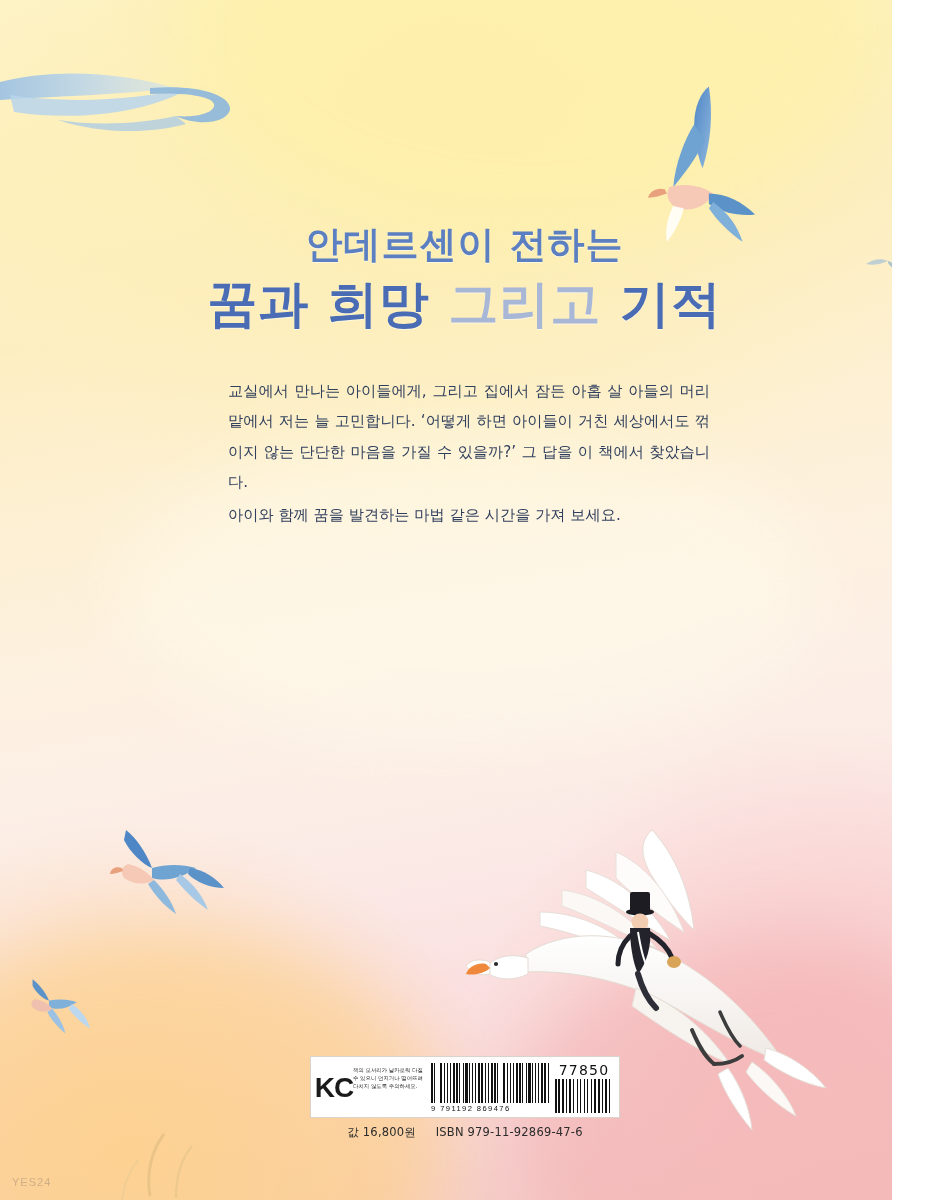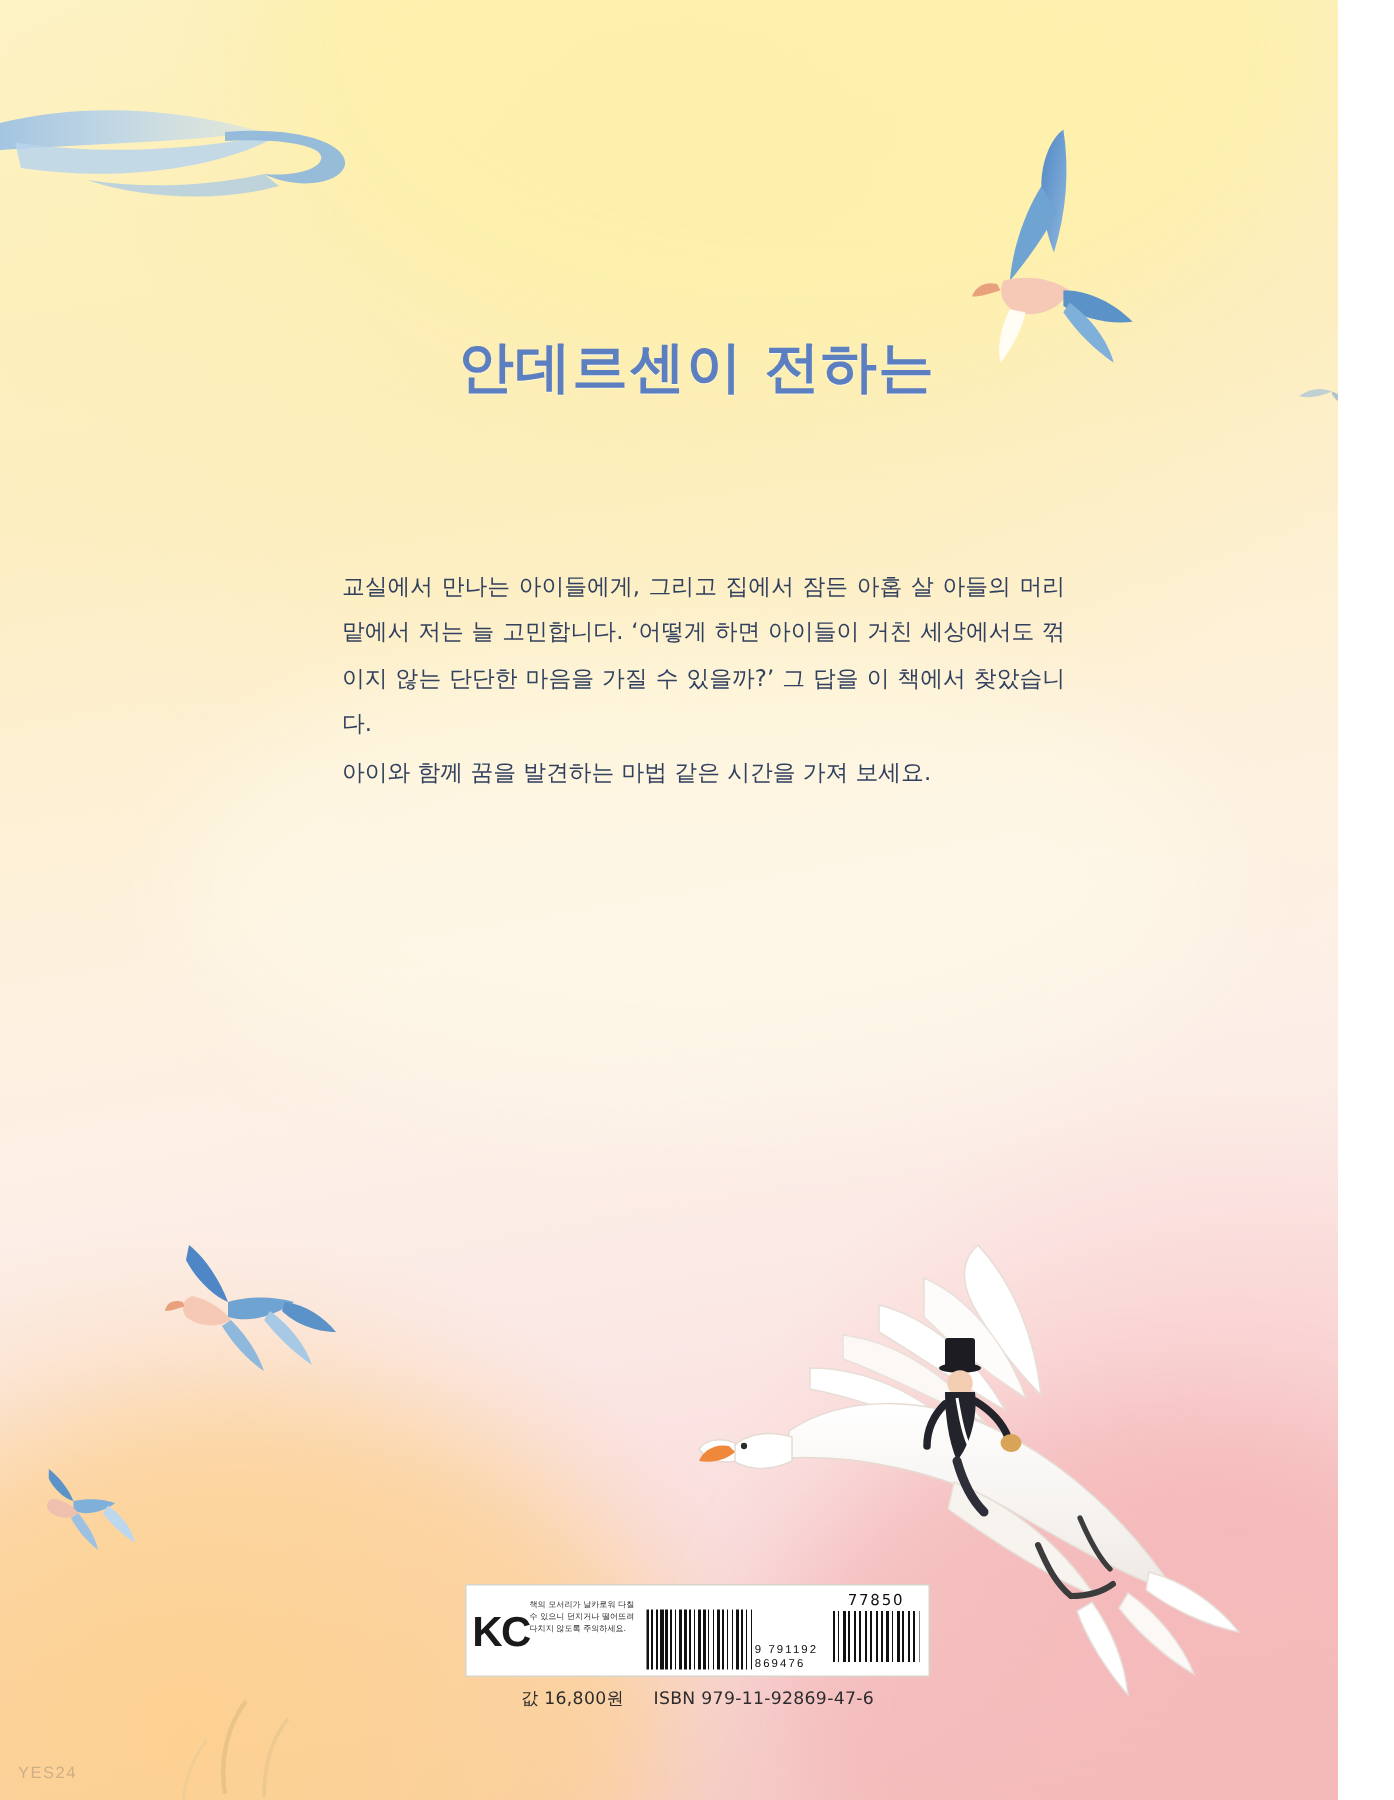--- a/index.html
+++ b/index.html
@@ -165,22 +165,23 @@
     width: 78px;
     font-size: 5.4px;
     line-height: 1.5;
     color: #2a2a2a;
     padding: 4px 3px 0 2px;
     box-sizing: border-box;
   }
   .ean {
     flex: 1;
     display: flex;
+    flex-direction: column;
     justify-content: flex-end;
-    align-items: flex-end;
+    align-items: flex-start;
     padding-left: 2px;
   }
   .ean-bars {
     width: 100%;
     height: 40px;
     background:
       repeating-linear-gradient(90deg,
         #111 0px, #111 1.6px,
         #fff 1.6px, #fff 3.2px,
         #111 3.2px, #111 4.2px,
@@ -199,21 +200,21 @@
   }
   .addon {
     width: 58px;
     display: flex;
     flex-direction: column;
     justify-content: flex-start;
     align-items: center;
     margin-left: 4px;
   }
   .addon-digits {
-    font-size: 10px;
+    font-size: 14px;
     letter-spacing: 1.2px;
     color: #111;
     margin-bottom: 1px;
   }
   .addon-bars {
     width: 100%;
     height: 34px;
     background:
       repeating-linear-gradient(90deg,
         #111 0px, #111 1.5px,
@@ -352,20 +353,25 @@
 
     <g opacity="0.5">
       <path d="M150 1196 C 146 1172, 152 1150, 164 1134" stroke="#d8b77e" stroke-width="3" fill="none"></path>
       <path d="M176 1198 C 176 1176, 182 1158, 192 1146" stroke="#e0c38c" stroke-width="2.6" fill="none"></path>
       <path d="M122 1200 C 124 1184, 130 1170, 138 1160" stroke="#e6cb98" stroke-width="2.2" fill="none"></path>
     </g>
   </svg>
 
   <div class="title-block">
     <div class="title-line1">안데르센이 전하는</div>
+    <div class="title-line2">
+      <span class="accent-strong">꿈과 희망</span>
+      <span class="accent-soft">그리고</span>
+      <span class="accent-strong">기적</span>
+    </div>
   </div>
 
   <div class="blurb">
     <p>교실에서 만나는 아이들에게, 그리고 집에서 잠든 아홉 살 아들의 머리맡에서 저는 늘 고민합니다. ‘어떻게 하면 아이들이 거친 세상에서도 꺾이지 않는 단단한 마음을 가질 수 있을까?’ 그 답을 이 책에서 찾았습니다.</p>
     <p>아이와 함께 꿈을 발견하는 마법 같은 시간을 가져 보세요.</p>
   </div>
 
   <div class="barcode-block">
     <div class="barcode-row">
       <div class="kc-mark">KC</div>

